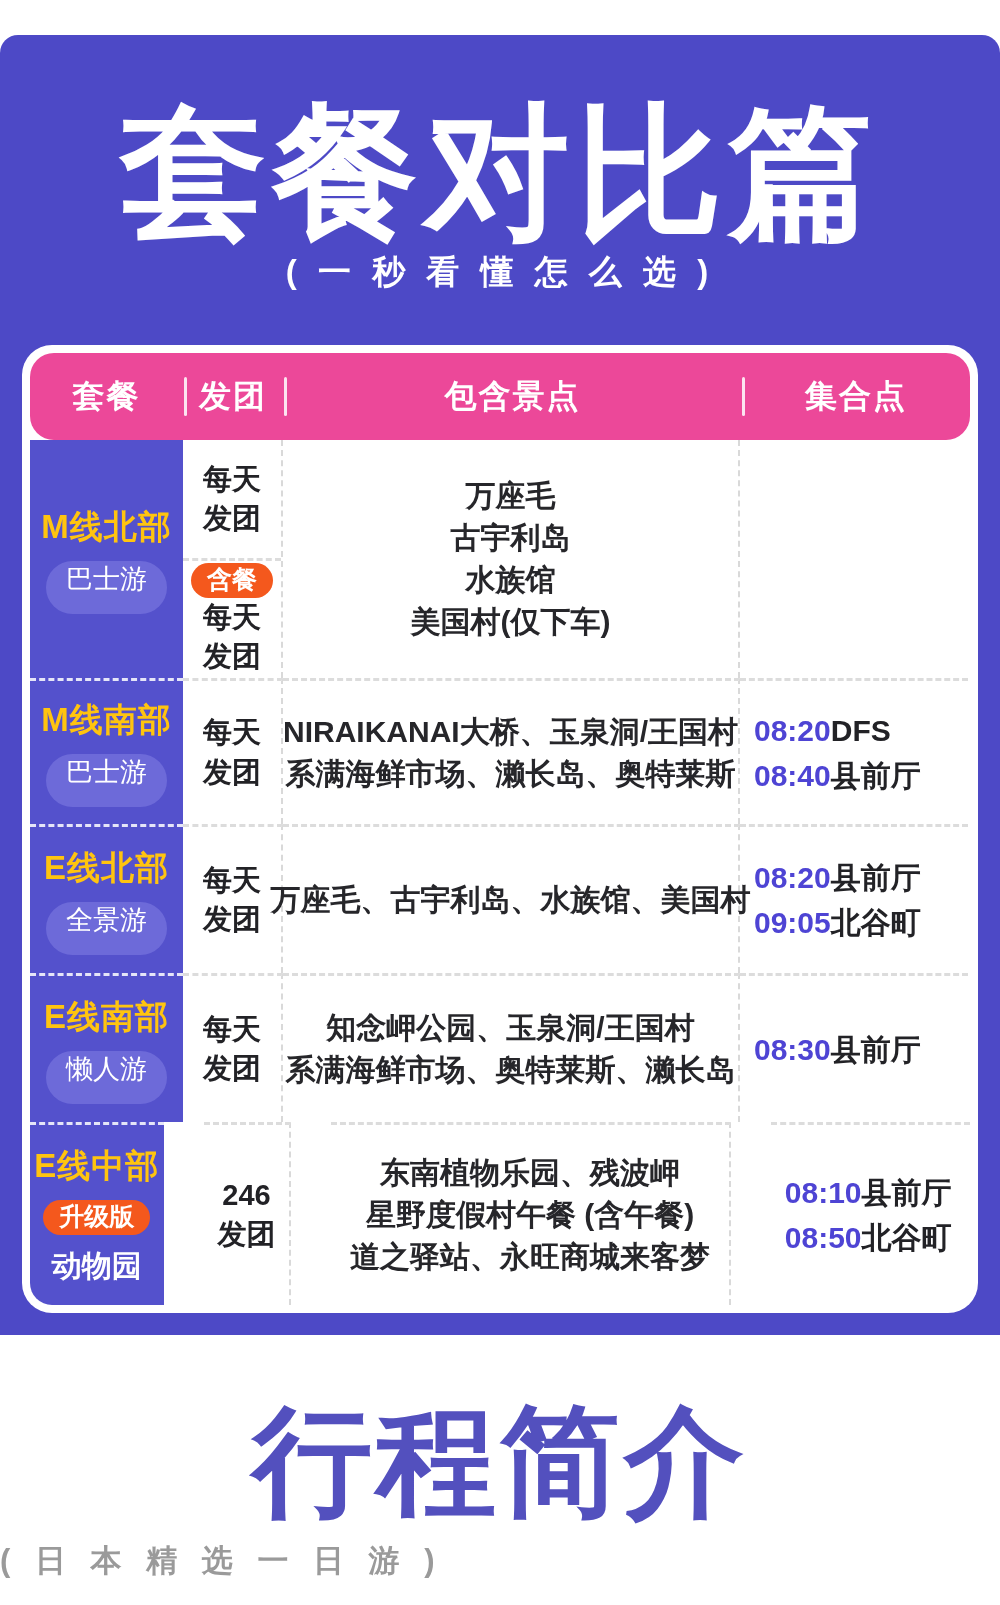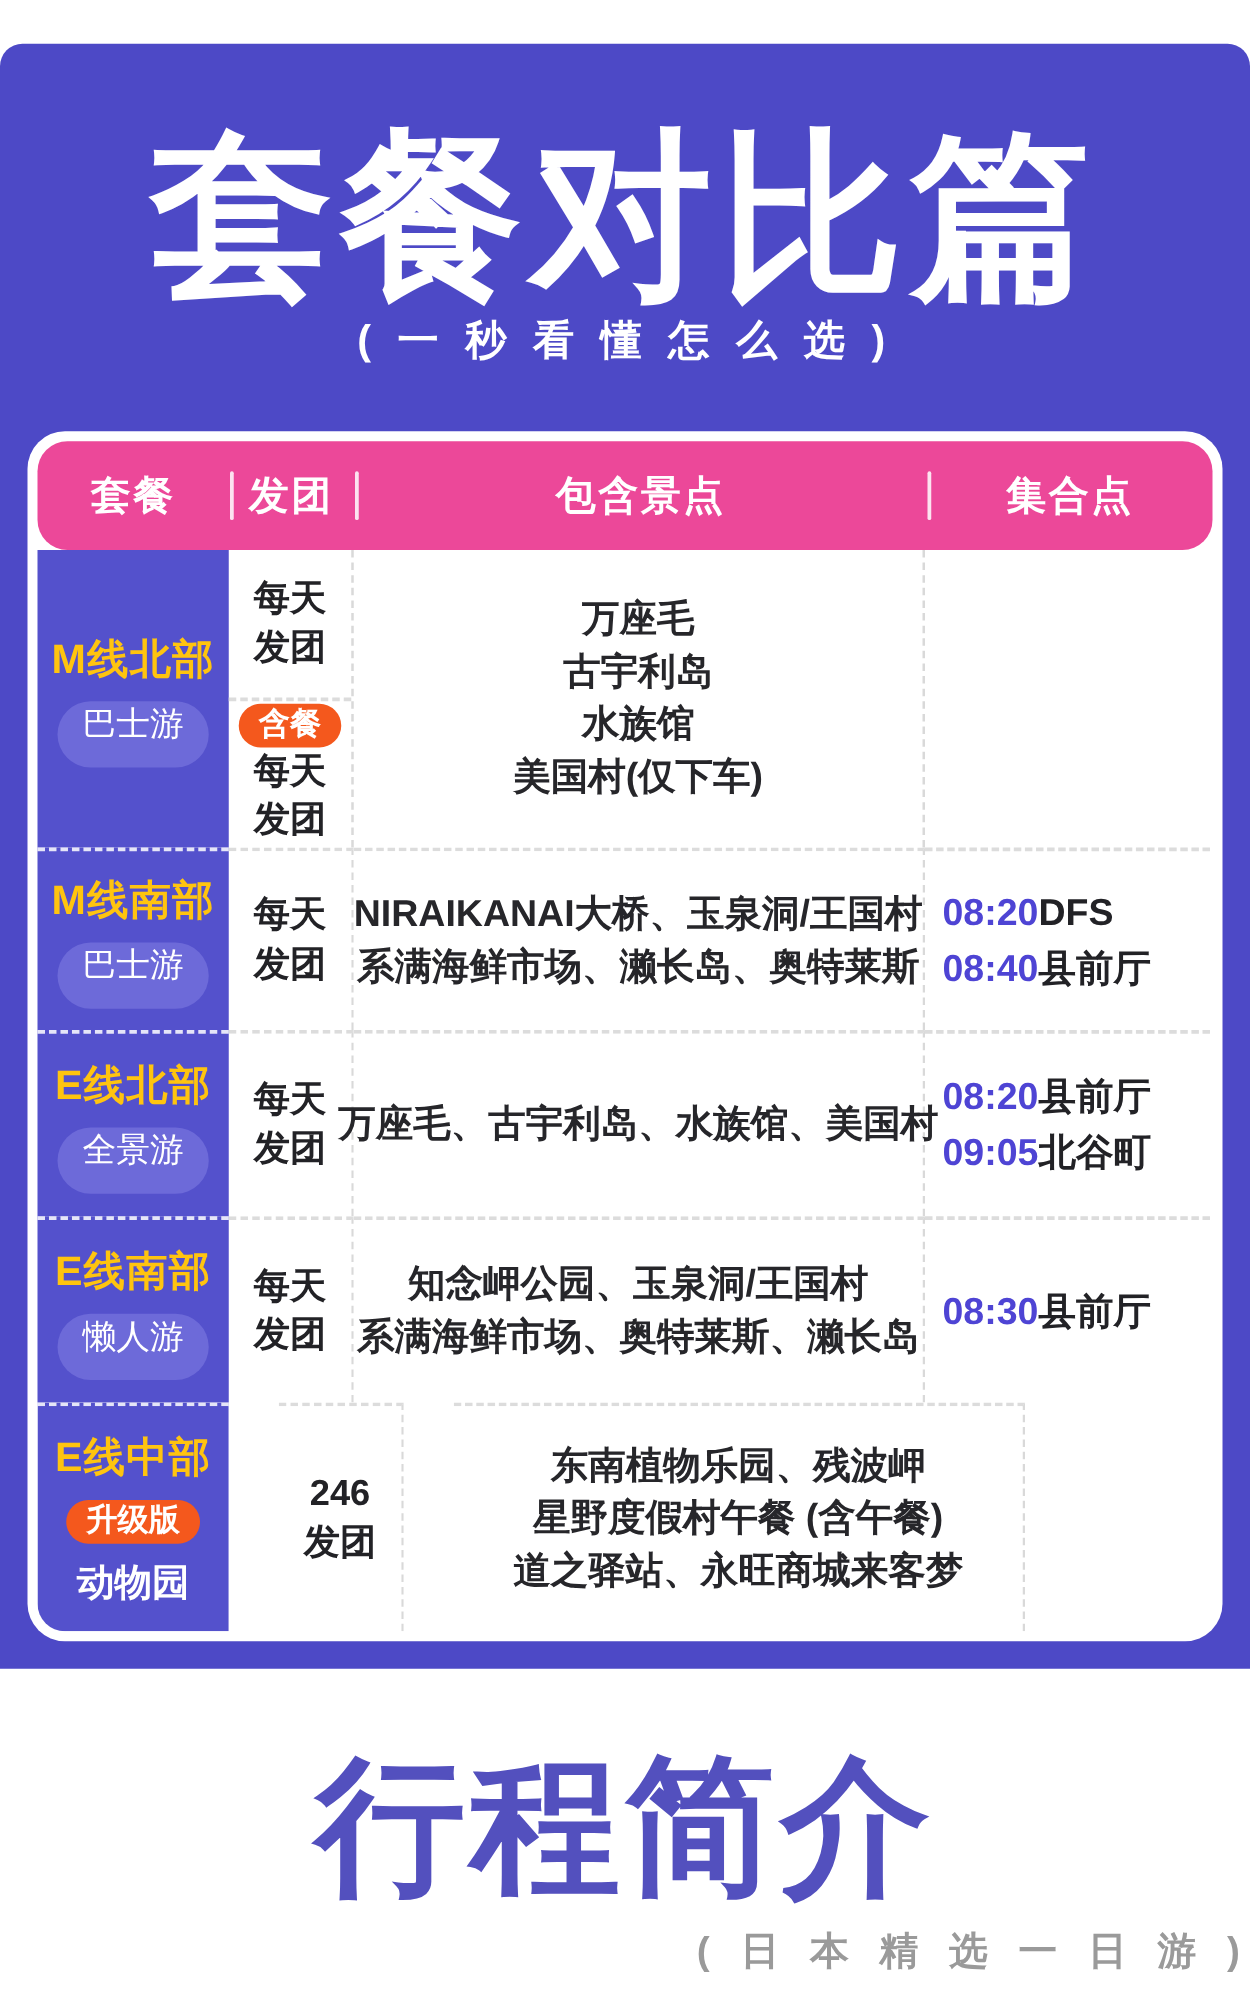--- a/index.html
+++ b/index.html
@@ -95,21 +95,21 @@
   .r2{height:146px;}
   .r3{height:149px;}
   .r4{height:149px;}
   .r5{height:183px;gap:40px;}
   
   .footer-title{
     position:absolute;left:0;top:1398px;width:1000px;text-align:center;
     font-size:120px;font-weight:700;color:#5350BE;letter-spacing:4px;line-height:1.05;
   }
   .footer-sub{
-    position:absolute;left:0;top:1540px;width:1000px;text-align:right;
+    position:absolute;left:0;top:1540px;width:1000px;text-align:left;
     font-size:31px;font-weight:600;color:#9a9a9a;letter-spacing:8px;
   }
 </style>
 </head>
 <body>
 
 <div class="hero-bg"></div>
 <div class="hero-title">套餐对比篇</div>
 <div class="hero-sub">( 一 秒 看 懂  怎 么 选 )</div>
 
@@ -227,19 +227,25 @@
         <div class="depart-item">
           <div>246</div>
           <div>发团</div>
         </div>
       </div>
       <div class="c c-attr c-gray">
         <div class="aline">东南植物乐园、残波岬</div>
         <div class="aline">星野度假村午餐 (含午餐)</div>
         <div class="aline">道之驿站、永旺商城来客梦</div>
       </div>
+      <div class="c c-meet c-gray">
+        <div class="meet-item">
+          <div class="mline"><span class="mtime">08:10</span><span class="mplace">县前厅</span></div>
+          <div class="mline"><span class="mtime">08:50</span><span class="mplace">北谷町</span></div>
+        </div>
+      </div>
     </div>
 
   </div>
 </div>
 
 <div class="footer-title">行程简介</div>
 <div class="footer-sub">( 日 本 精 选 一 日 游 )</div>
 
 </body></html>

